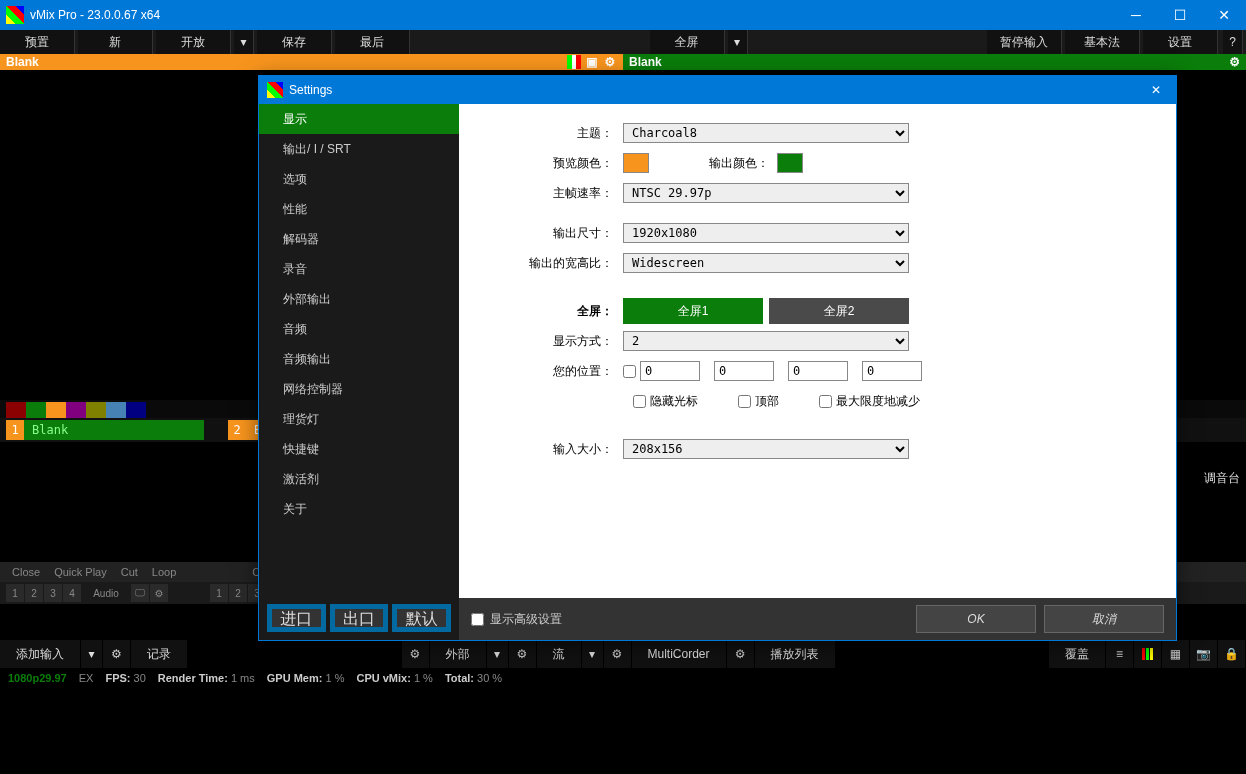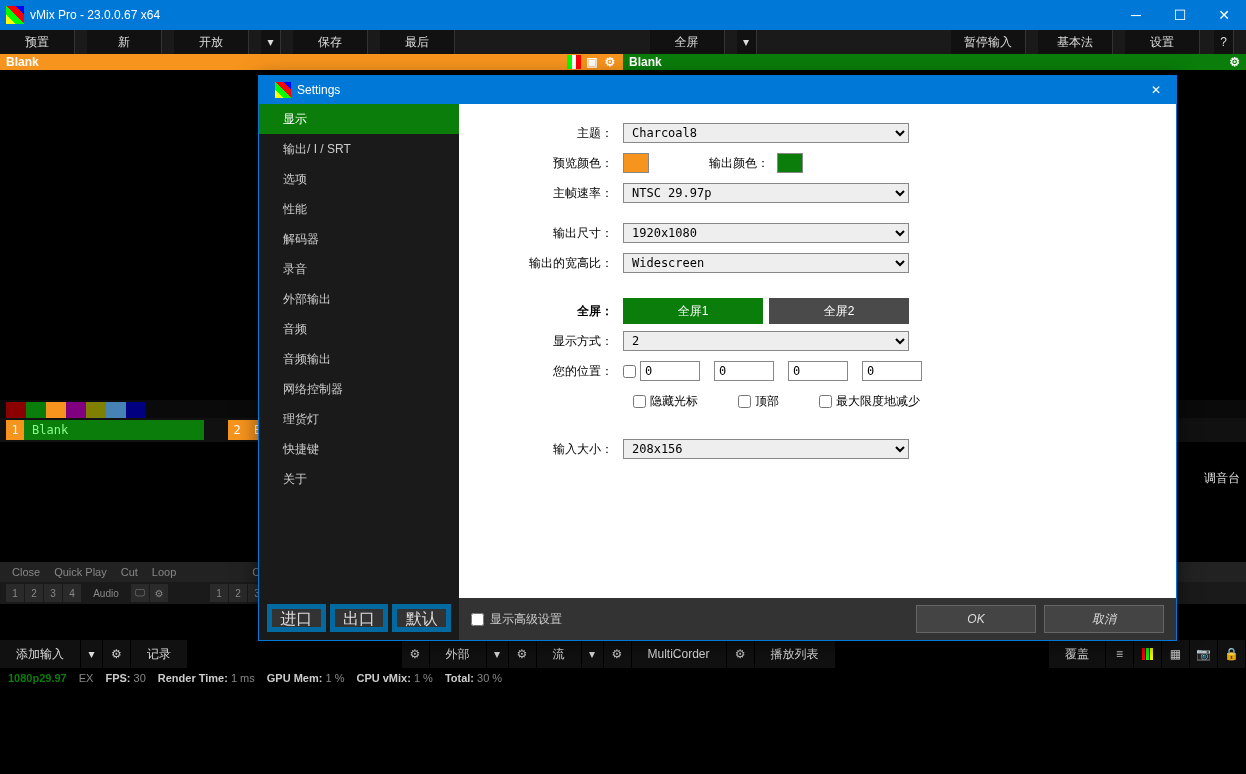--- a/index.html
+++ b/index.html
@@ -4,21 +4,21 @@
 <style>
 * { box-sizing: border-box; margin: 0; padding: 0; font-family: "Microsoft YaHei", Arial, sans-serif; }
 body { background: #000; color: #ccc; font-size: 12px; width: 1246px; height: 774px; overflow: hidden; position: relative; }
 
 .titlebar { height: 30px; background: #0078d7; display: flex; align-items: center; padding-left: 6px; color: #fff; }
 .titlebar .logo { width: 18px; height: 18px; background: linear-gradient(45deg,#ff0 0 25%,#0f0 25% 50%,#f00 50% 75%,#00f 75%); margin-right: 6px; }
 .titlebar .winbtns { margin-left: auto; display: flex; }
 .titlebar .winbtns div { width: 44px; height: 30px; display: flex; align-items: center; justify-content: center; font-size: 14px; color: #fff; }
 
 .toolbar { height: 24px; background: #1a1a1a; display: flex; align-items: stretch; }
-.tbtn { width: 75px; display: flex; align-items: center; justify-content: center; color: #ddd; border-right: 1px solid #333; margin-right: 12px; background: #111; }
+.tbtn { width: 75px; display: flex; align-items: center; justify-content: center; color: #ddd; border-right: 1px solid #333; margin-right: 3px; background: #111; }
 .tbtn.small { width: 20px; }
 .tbtn.help { width: 20px; margin-left: 2px; }
 .tsp { flex: 1; }
 
 .previewbar { height: 16px; display: flex; }
 .pv-left { width: 623px; background: #f7941d; display: flex; align-items: center; padding-left: 6px; color: #fff; font-weight: bold; }
 .pv-left .icons { margin-left: auto; display: flex; gap: 4px; padding-right: 6px; }
 .pv-left .icons span { width: 14px; height: 14px; display: flex; align-items: center; justify-content: center; }
 .pv-right { flex: 1; background: #0a7d0a; display: flex; align-items: center; padding-left: 6px; color: #fff; font-weight: bold; }
 .pv-right .icons { margin-left: auto; padding-right: 6px; color: #fff; }
@@ -48,21 +48,21 @@
 .bbtn { padding: 0 16px; display: flex; align-items: center; color: #ddd; border-right: 1px solid #000; background: #111; }
 .bbtn.drop { width: 22px; padding: 0; justify-content: center; }
 .bicon { width: 28px; display: flex; align-items: center; justify-content: center; border-right: 1px solid #000; background: #111; }
 
 .statusbar { height: 20px; background: #000; display: flex; align-items: center; padding: 0 8px; gap: 12px; color: #888; font-size: 11px; }
 .statusbar .res { color: #0a7d0a; font-weight: bold; }
 .statusbar b { color: #ccc; }
 
 
 .modal { position: absolute; left: 258px; top: 75px; width: 919px; height: 566px; background: #fff; border: 1px solid #0078d7; box-shadow: 0 4px 20px rgba(0,0,0,0.5); display: flex; flex-direction: column; }
-.modal-title { height: 28px; background: #0078d7; display: flex; align-items: center; color: #fff; padding-left: 16px; }
+.modal-title { height: 28px; background: #0078d7; display: flex; align-items: center; color: #fff; padding-left: 8px; }
 .modal-title .logo { width: 16px; height: 16px; background: linear-gradient(45deg,#ff0 0 25%,#0f0 25% 50%,#f00 50% 75%,#00f 75%); margin-right: 6px; }
 .modal-title .xbtn { margin-left: auto; width: 40px; height: 28px; display: flex; align-items: center; justify-content: center; }
 .modal-body { flex: 1; display: flex; }
 .modal-sidebar { width: 200px; background: #1a1a1a; display: flex; flex-direction: column; }
 .modal-sidebar .item { height: 30px; display: flex; align-items: center; padding-left: 24px; color: #ccc; }
 .modal-sidebar .item.active { background: #0a7d0a; color: #fff; }
 .modal-sidebar .sbtns { margin-top: auto; display: flex; gap: 4px; padding: 8px; }
 .modal-sidebar .sbtns button { flex: 1; height: 28px; background: #333; color: #ddd; border: 5px solid #0369a1; font-size: 16px; }
 
 .modal-main { flex: 1; display: flex; flex-direction: column; }
@@ -247,20 +247,21 @@
       <div class="item">选项</div>
       <div class="item">性能</div>
       <div class="item">解码器</div>
       <div class="item">录音</div>
       <div class="item">外部输出</div>
       <div class="item">音频</div>
       <div class="item">音频输出</div>
       <div class="item">网络控制器</div>
       <div class="item">理货灯</div>
       <div class="item">快捷键</div>
+      <div class="item">激活剂</div>
       <div class="item">关于</div>
       <div class="sbtns">
         <button>进口</button>
         <button>出口</button>
         <button>默认</button>
       </div>
     </div>
     <div class="modal-main">
       <div class="modal-content">
         <div class="form-row">

